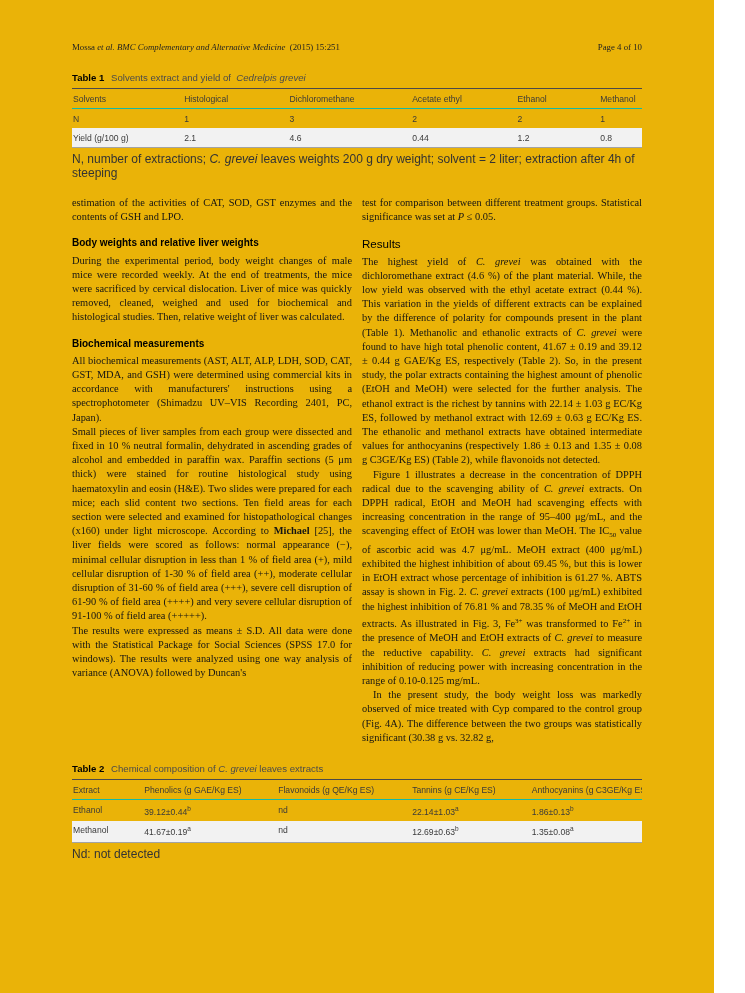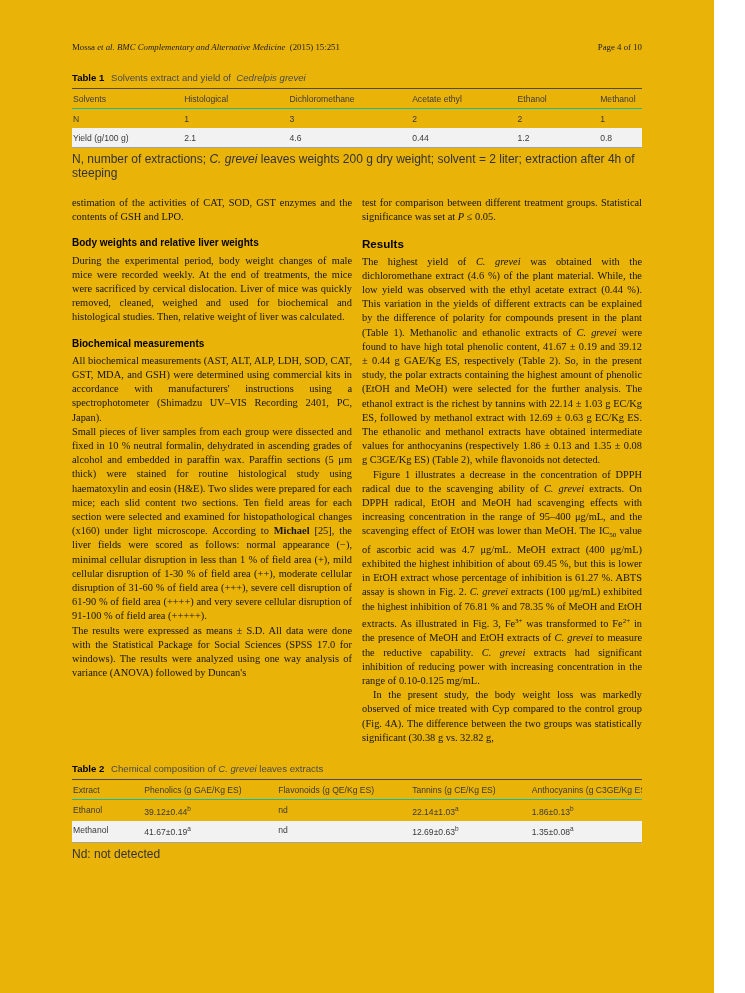--- a/index.html
+++ b/index.html
@@ -48,21 +48,21 @@
     width:291px; text-align:justify; font-size:10.4px; line-height:14.2px;
     color:#141414; hyphens:auto;
   }
   .body-p { margin:0; }
   .body-p.indent { text-indent:11px; }
   .col h3 {
     font-family:"Liberation Sans", sans-serif; font-size:10px; font-weight:bold;
     color:#000; margin:12px 0 3px 0; text-align:left;
   }
   .col h2 {
-    font-family:"Liberation Sans", sans-serif; font-size:11.6px; font-weight:bold;
+    font-family:"Liberation Sans", sans-serif; font-size:11.6px; font-weight:normal;
     color:#000; margin:13px 0 3px 0; text-align:left;
   }
   .col sub { font-size:7px; }
   .col sup { font-size:7px; }
 </style>
 </head>
 <body>
 
 <div class="page">
 

